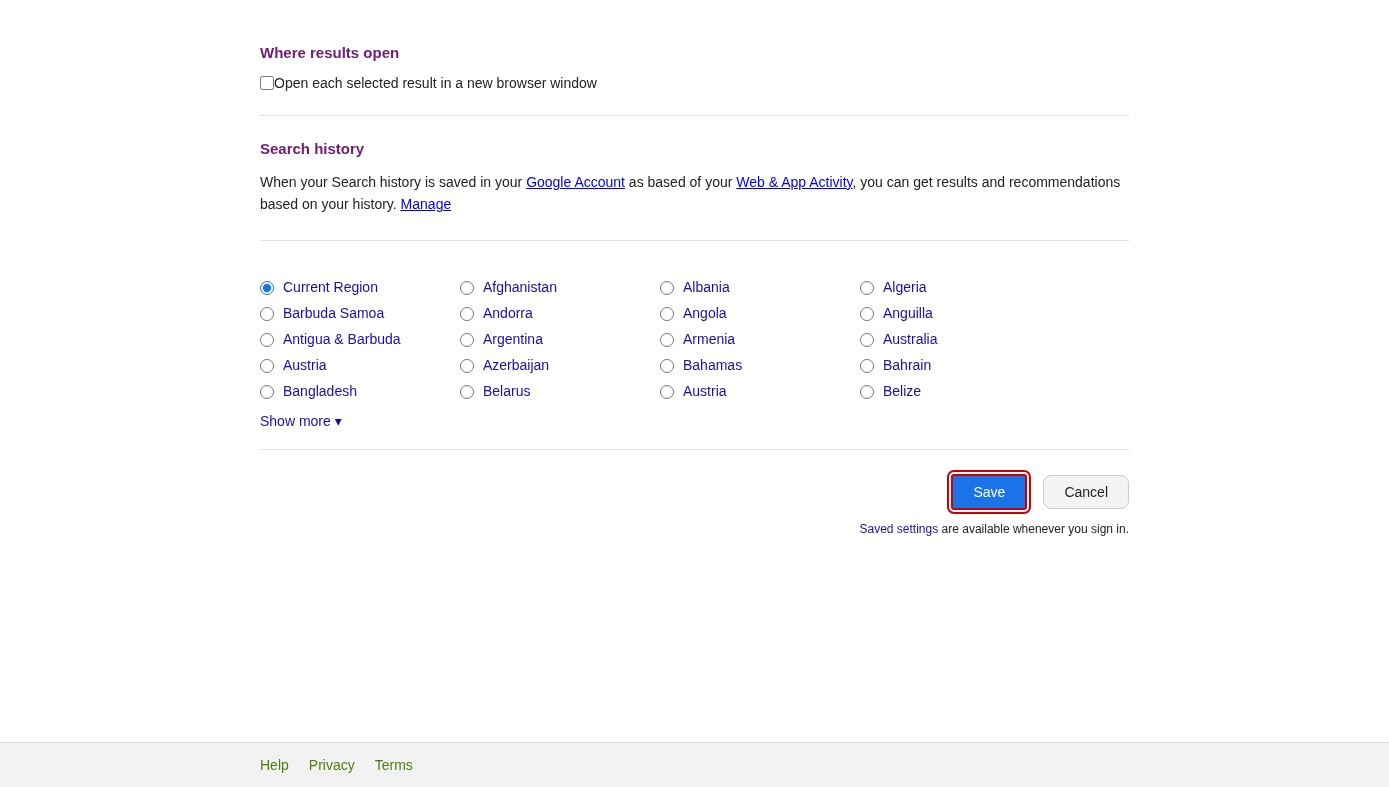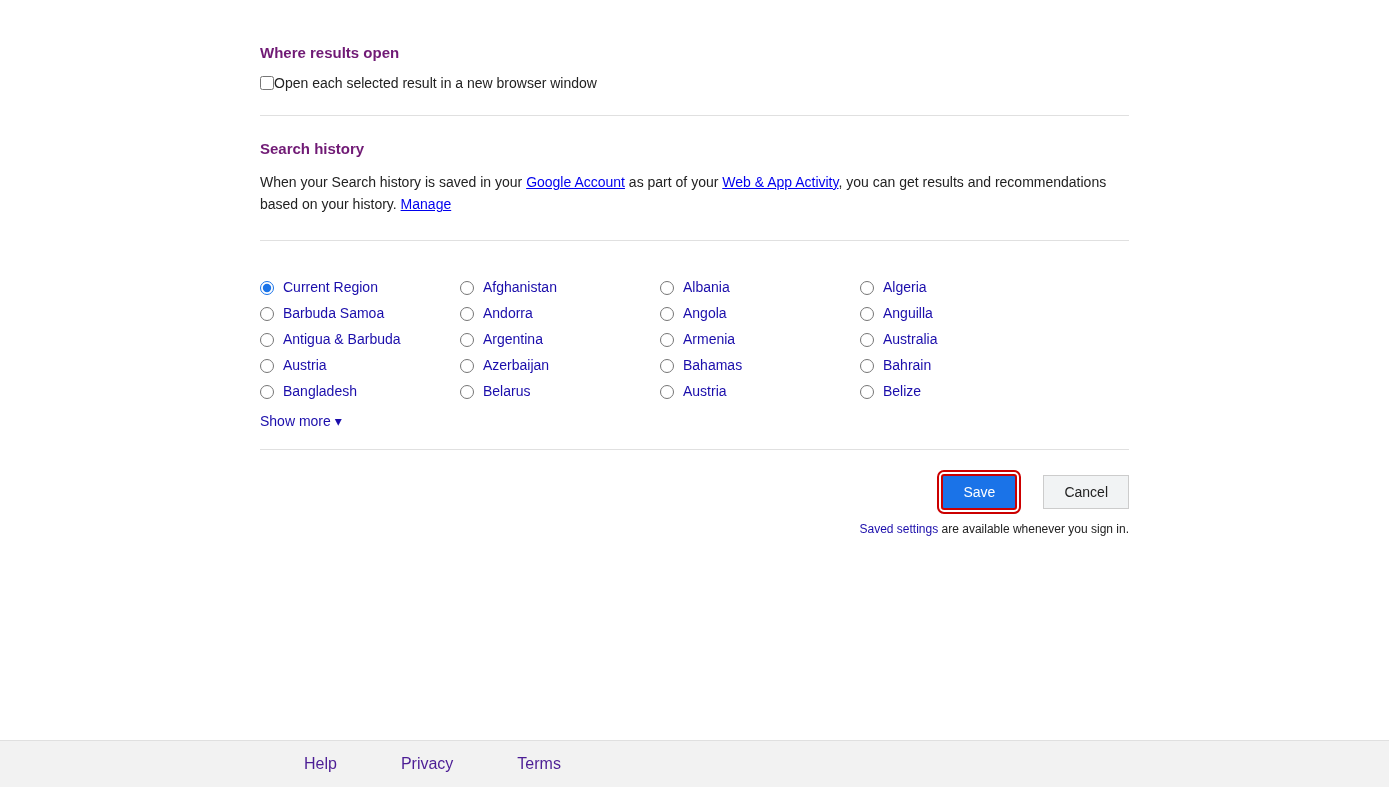--- a/index.html
+++ b/index.html
@@ -94,42 +94,42 @@
       align-items: flex-start;
       gap: 4px;
       margin-top: 14px;
       cursor: pointer;
     }
 
     .actions-row {
       display: flex;
       justify-content: flex-end;
       align-items: center;
-      gap: 26px;
+      gap: 16px;
       padding: 24px 0 8px 0;
     }
 
     .save-button {
       background: #1a73e8;
       color: #fff;
       border: 2px solid #c00;
       border-radius: 3px;
       padding: 8px 20px;
       font-size: 14px;
       cursor: pointer;
       font-family: Arial, sans-serif;
       outline: 2px solid #c00;
       outline-offset: 2px;
     }
 
     .cancel-button {
       background: #f1f3f4;
       color: #222;
       border: 1px solid #ccc;
-      border-radius: 0;
+      border-radius: 8px;
       padding: 8px 20px;
       font-size: 14px;
       cursor: pointer;
       font-family: Arial, sans-serif;
     }
 
     .saved-settings-text {
       text-align: right;
       font-size: 12px;
       color: #222;
@@ -143,24 +143,23 @@
 
     .footer {
       background: #f2f2f2;
       border-top: 1px solid #e0e0e0;
       padding: 14px 260px;
       display: flex;
       gap: 20px;
     }
 
     .footer a {
-      color: #4c1d95;
+      color: #4d7c0f;
       text-decoration: none;
-      font-size: 16px;
-      margin-left: 44px;
+      font-size: 14px;
     }
 
     .divider {
       border: none;
       border-top: 1px solid #e0e0e0;
       margin: 0;
     }
   </style>
 </head>
 <body>
@@ -171,21 +170,21 @@
     <div class="section-title">Where results open</div>
     <label class="checkbox-row">
       <input type="checkbox" style="">
       <span>Open each selected result in a new browser window</span>
     </label>
   </div>
 
   <div class="section">
     <div class="section-title">Search history</div>
     <div class="search-history-text">
-      <span class="plain">When your Search history is saved in your </span><a href="#">Google Account</a><span class="plain"> as part of your </span><a href="#">Web &amp; App Activity</a><span class="plain">, you can get results and recommendations based on your history. </span><a href="#">Manage</a>
+      <span class="plain">When your Search history is saved in your </span><a href="#">Google Account</a><span class="plain"> as based of your </span><a href="#">Web &amp; App Activity</a><span class="plain">, you can get results and recommendations based on your history. </span><a href="#">Manage</a>
     </div>
   </div>
 
   <div class="region-settings-section">
 
     <div class="region-grid">
 
       <label class="radio-item">
         <input type="radio" name="region" checked="" style="">
         <span>Current Region</span>

